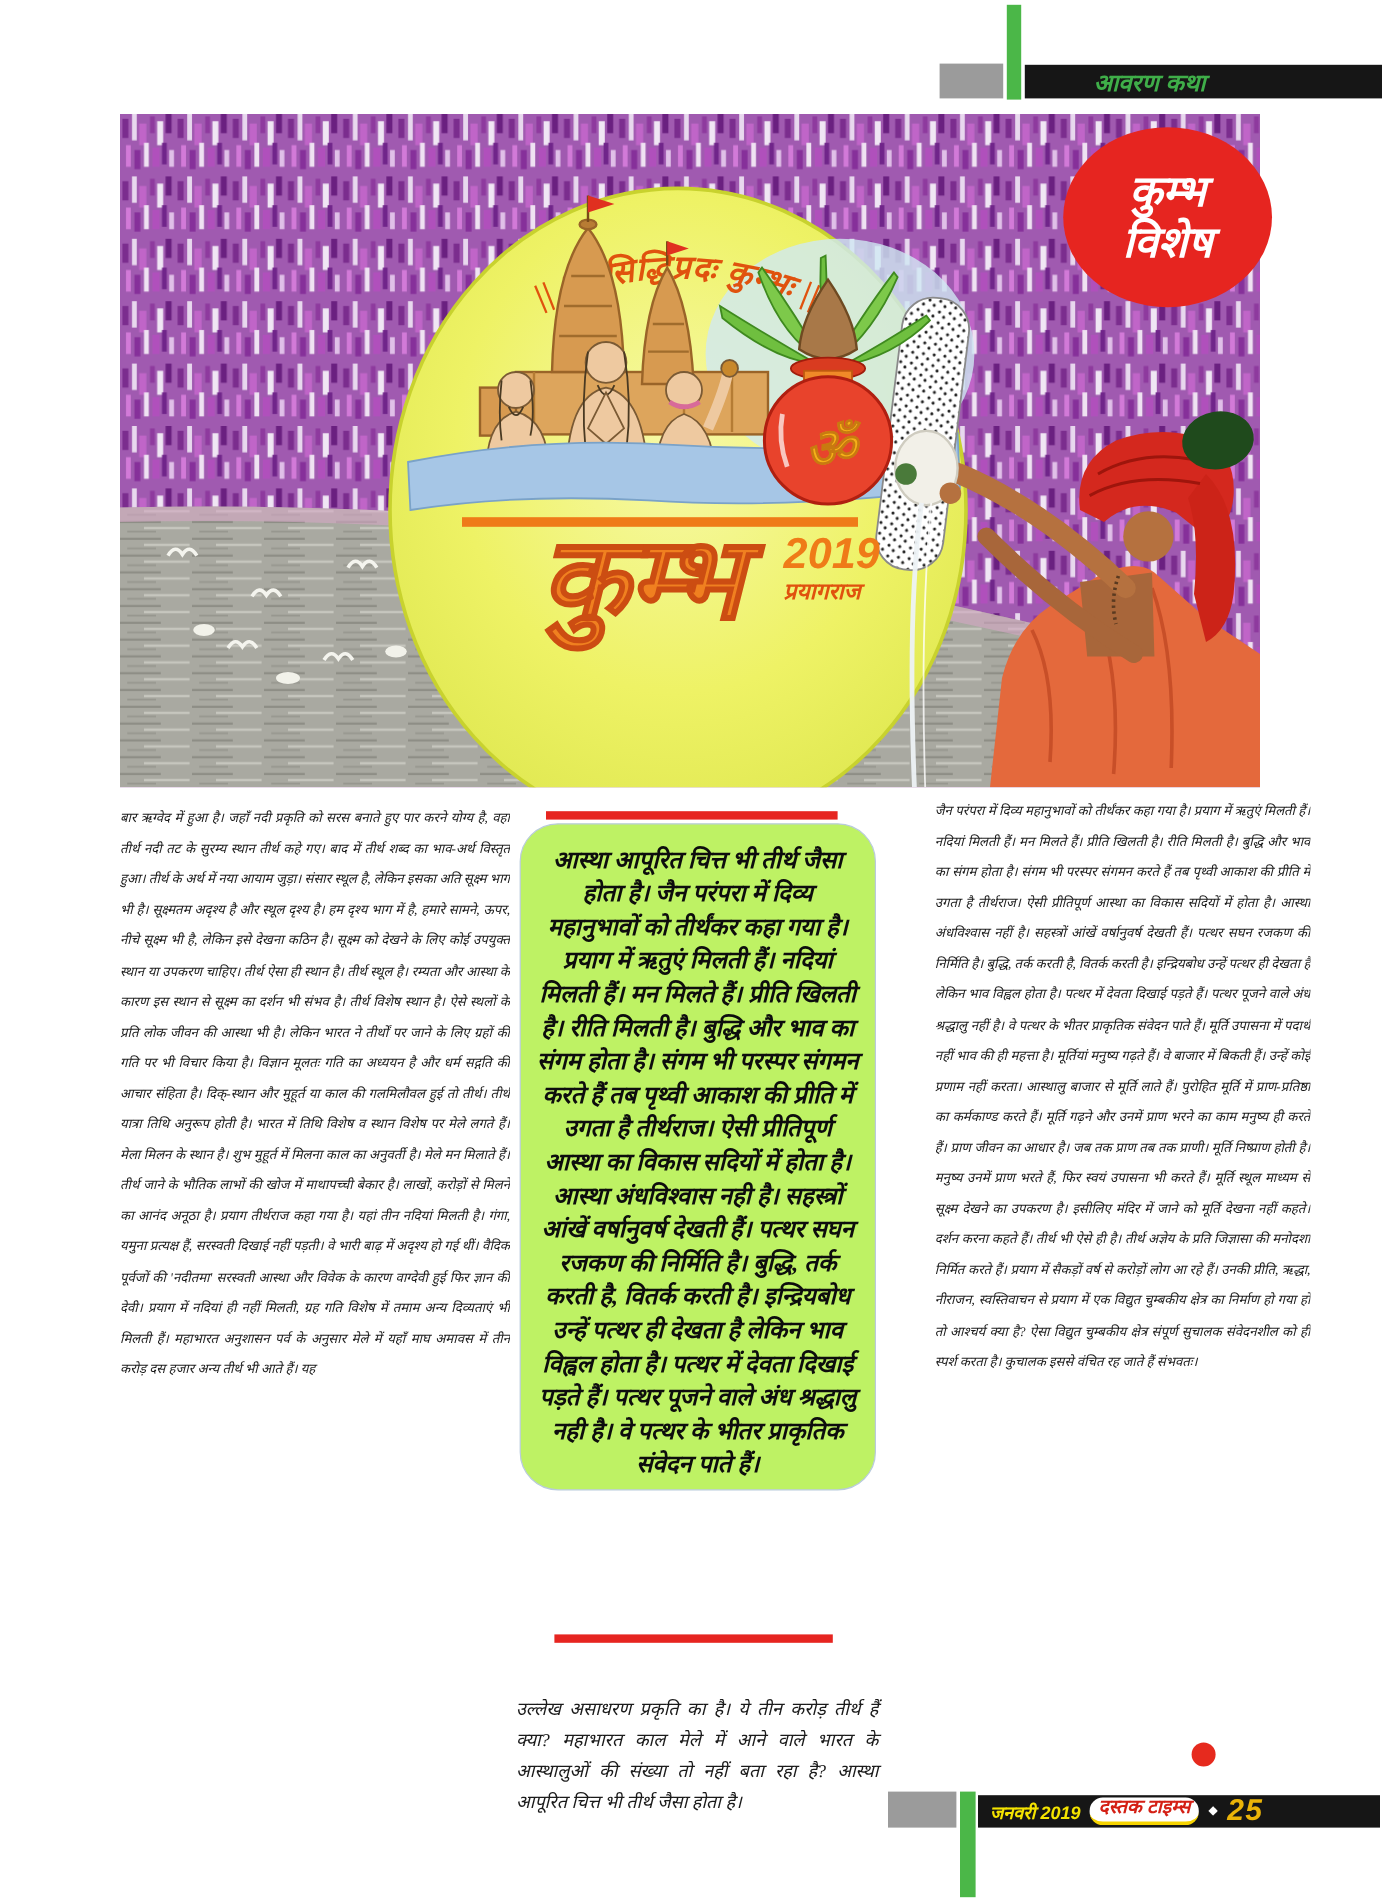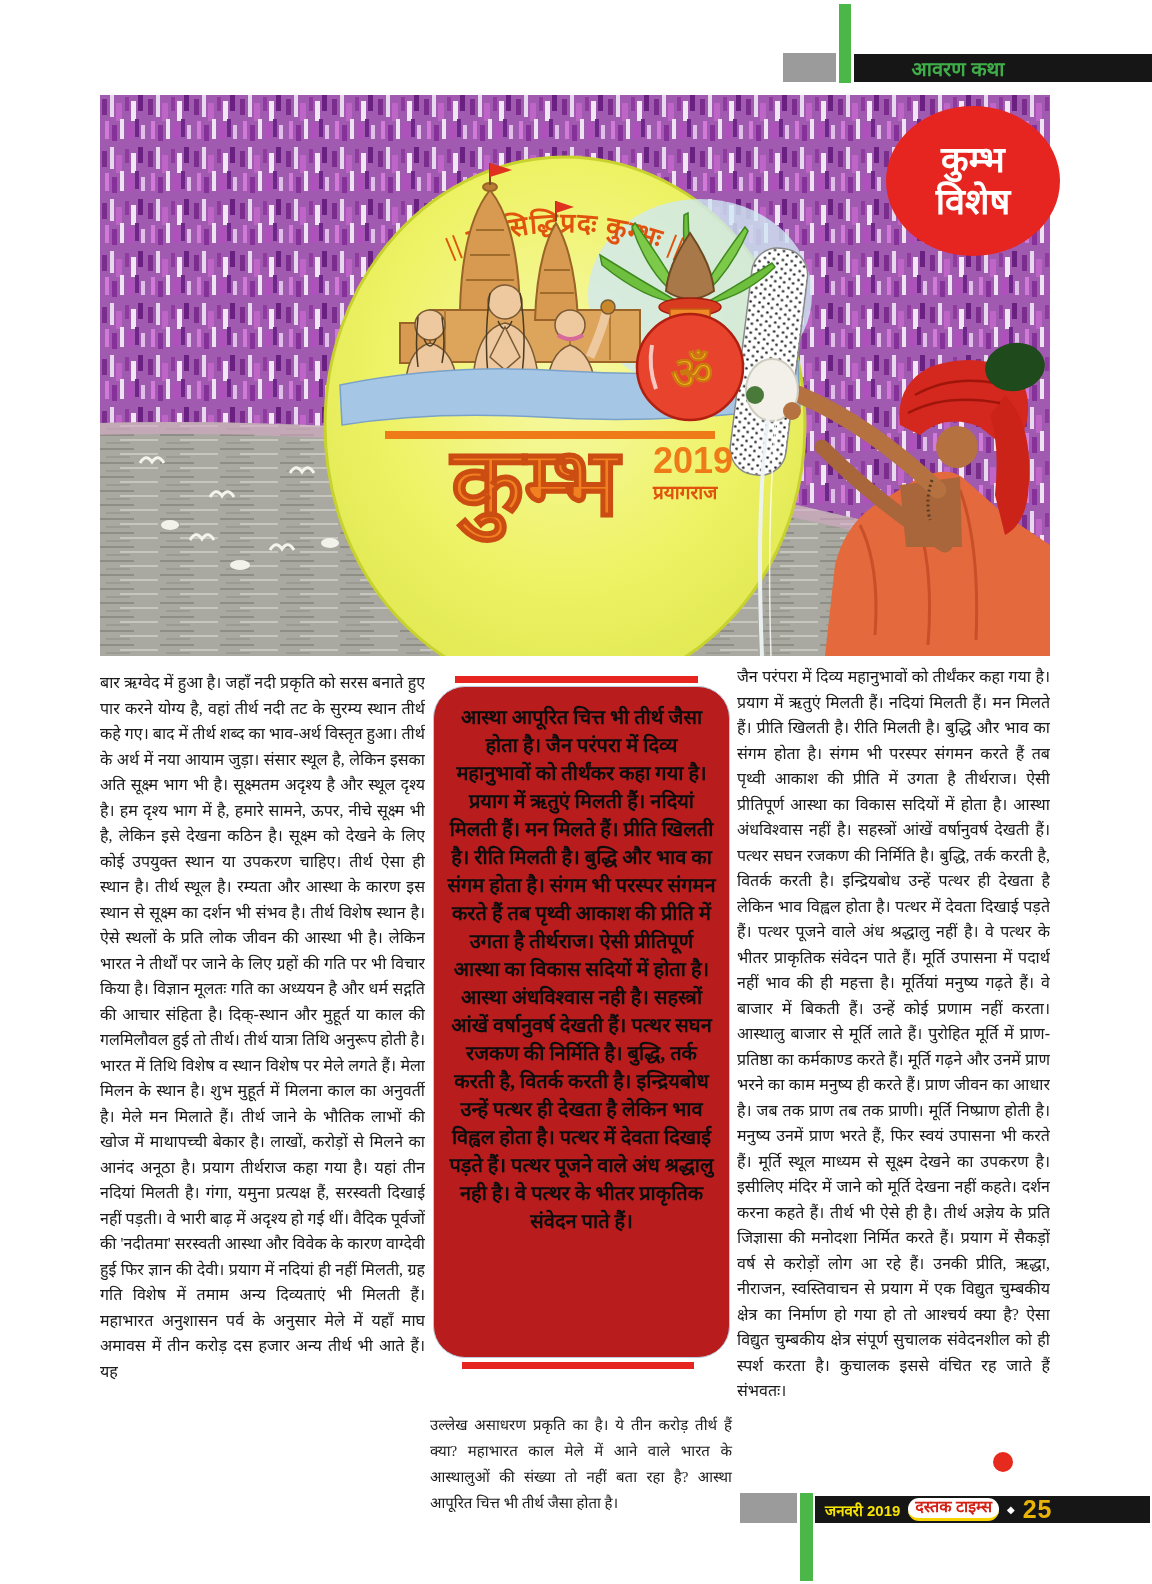--- a/index.html
+++ b/index.html
@@ -1,37 +1,37 @@
 <!DOCTYPE html>
 <html lang="hi"><head>
 <meta charset="utf-8">
 <style>
   html,body{margin:0;padding:0;}
   body{
     width:1152px;height:1584px;position:relative;background:#ffffff;
     font-family:"Liberation Serif","DejaVu Serif",serif;color:#1a1a1a;overflow:hidden;
   }
-  .abs{position:absolute;}
+  .abs{position:absolute;font-style:italic;}
   
   .hdr-gray{left:783px;top:53px;width:53px;height:29px;background:#9b9b9b;}
   .hdr-green{left:839px;top:4px;width:12px;height:79px;background:#4bb748;}
   .hdr-black{left:854px;top:54px;width:298px;height:28px;background:#161616;
     display:flex;align-items:center;justify-content:center;padding-right:90px;box-sizing:border-box;}
   .hdr-black span{color:#3fae49;font-weight:bold;font-size:20px;font-family:"Liberation Sans","DejaVu Sans",sans-serif;}
   
   .hero{left:100px;top:95px;width:950px;height:561px;background:#a05ab0;}
   .badge{left:886px;top:106px;width:174px;height:150px;background:#e62520;border-radius:50%;
     display:flex;flex-direction:column;align-items:center;justify-content:center;line-height:1.18;}
   .badge span{color:#ffffff;font-weight:bold;font-size:36px;font-family:"Liberation Sans","DejaVu Sans",sans-serif;}
   
-  .col{font-size:16px;line-height:25.5px;text-align:justify;overflow:hidden;}
+  .col{font-size:11px;line-height:25.5px;text-align:justify;overflow:hidden;}
   .col-left{left:100px;top:670px;width:325px;max-height:816px;}
-  .col-right{left:737px;top:664px;width:313px;max-height:824px;}
+  .col-right{left:779px;top:664px;width:313px;max-height:824px;}
   .mid-redbar-top{left:455px;top:676px;width:243px;height:7px;background:#e62520;}
-  .mid-box{left:433px;top:686px;width:297px;height:672px;background:#b91c1c;border:1px solid #b9cbdc;
+  .mid-box{left:433px;top:686px;width:297px;height:556px;background:#bef264;border:1px solid #b9cbdc;
     border-radius:32px;box-sizing:border-box;padding:16px 12px;overflow:hidden;
     font-size:20px;line-height:28px;font-weight:bold;text-align:center;color:#0d0d0d;}
   .mid-redbar-bot{left:462px;top:1362px;width:232px;height:7px;background:#e62520;}
   .mid-after{left:430px;top:1376px;width:302px;font-size:15px;line-height:26px;text-align:justify;margin-top:36px;}
   .end-dot{left:993px;top:1452px;width:20px;height:20px;background:#e62a1e;border-radius:50%;}
   
   .ftr-gray{left:740px;top:1493px;width:57px;height:30px;background:#9b9b9b;}
   .ftr-green{left:800px;top:1493px;width:13px;height:88px;background:#4bb748;}
   .ftr-black{left:815px;top:1496px;width:335px;height:27px;background:#161616;
     display:flex;align-items:center;gap:8px;padding-left:10px;box-sizing:border-box;

